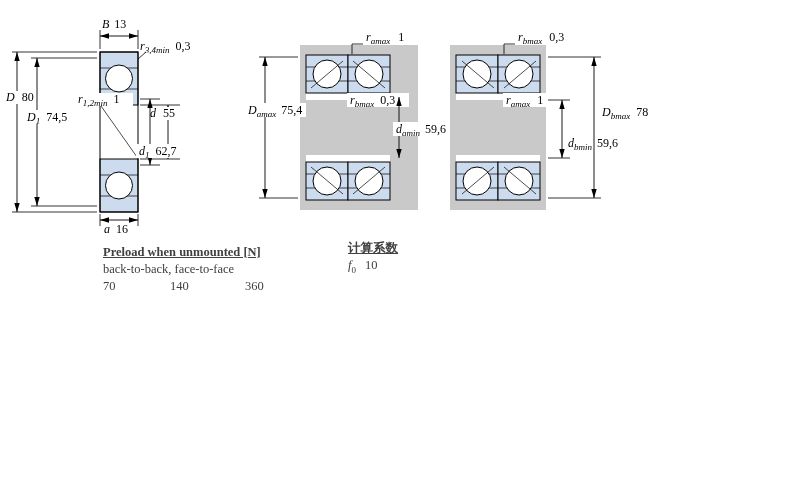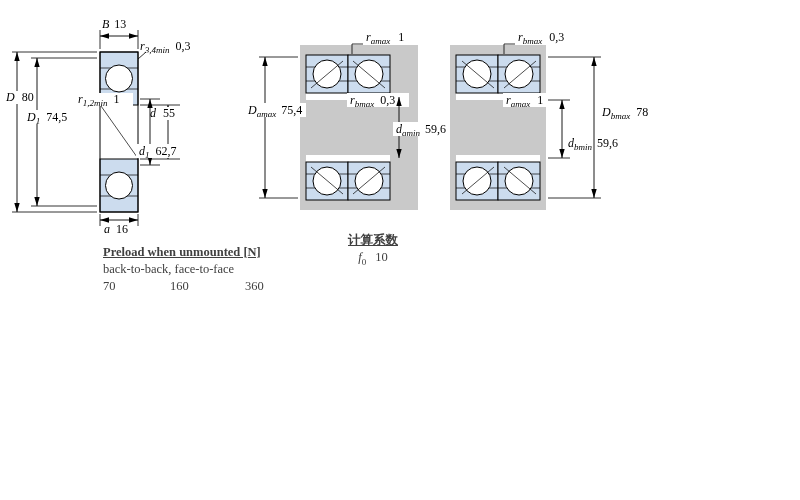--- a/index.html
+++ b/index.html
@@ -226,22 +226,22 @@
       <line class="dimline" x1="562" y1="100" x2="562" y2="158"></line>
       <text class="dim" x="568" y="147"><tspan>d</tspan><tspan class="sub" dy="3">bmin</tspan><tspan class="val" dy="-3" dx="5">59,6</tspan></text>
     </g>
   </g>
 </svg>
 
   <div class="tblock" style="left:103px; top:244px;">
     <div class="bold">Preload when unmounted [N]</div>
     <div>back-to-back, face-to-face</div>
     <div class="trow">
-      <span>70</span><span>160</span><span>360</span>
+      <span>70</span><span>140</span><span>360</span>
     </div>
   </div>
 
-  <div class="tblock" style="left:348px; top:232px;text-align:center;">
+  <div class="tblock" style="left:348px; top:240px;">
     <div class="bold">计算系数</div>
     <div class="f0"><span class="sym">f</span><sub>0</sub><span class="val">10</span></div>
   </div>
 
 </div>
 
 </body></html>

